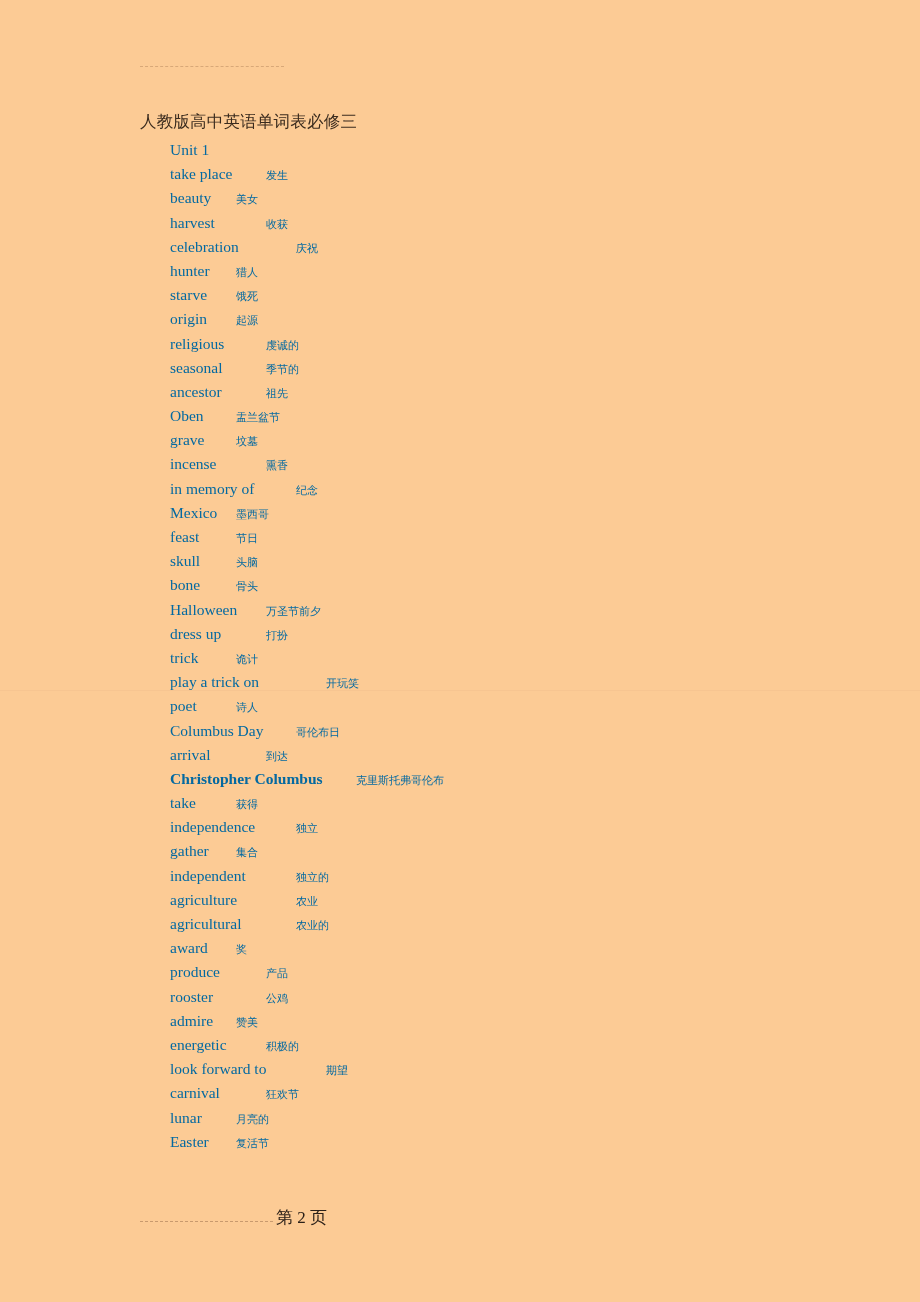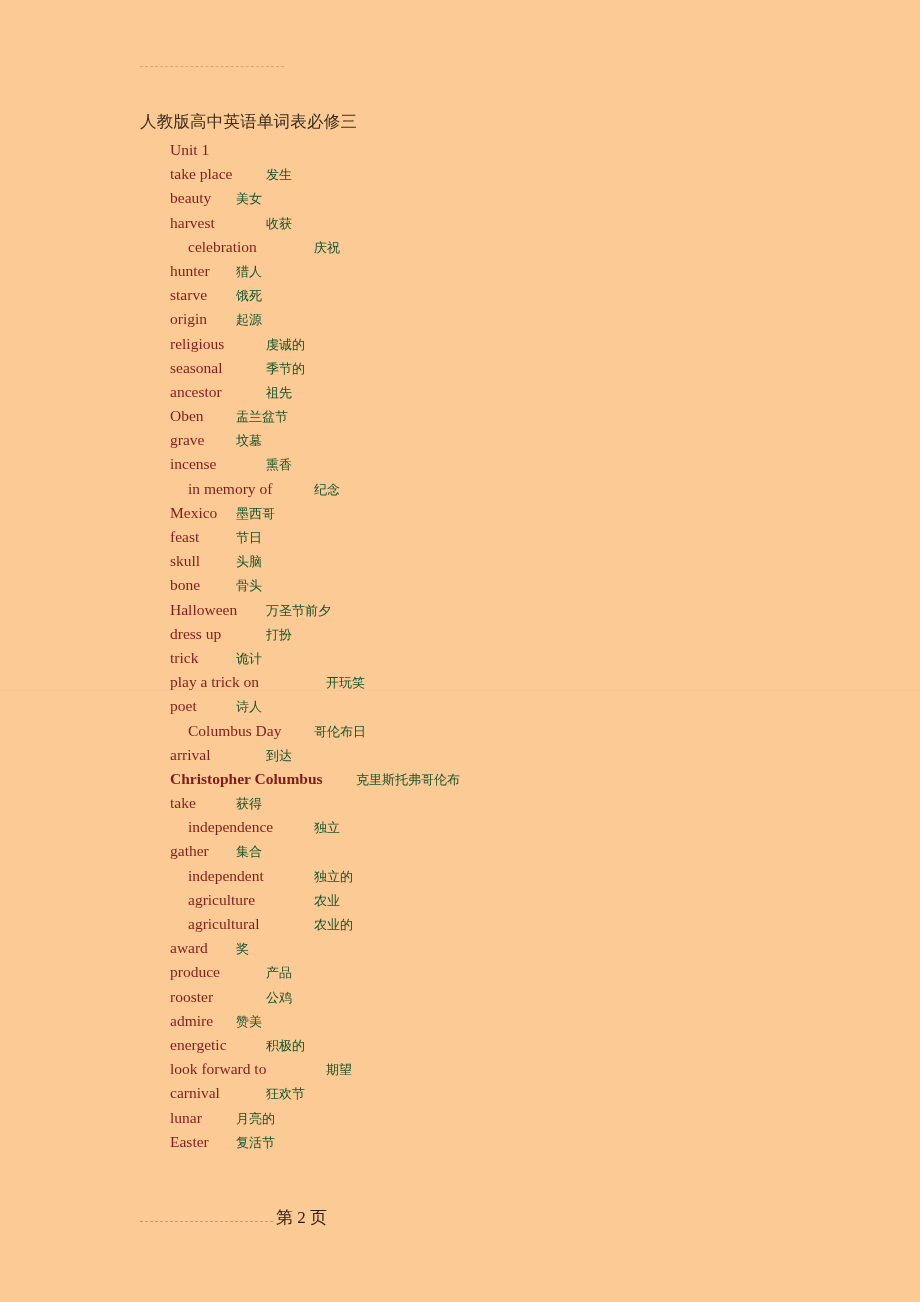--- a/index.html
+++ b/index.html
@@ -65,31 +65,31 @@
   }
   .vocab-row {
     height: 24.2px;
     line-height: 24.2px;
     font-size: 15.5px;
     white-space: nowrap;
     display: block;
   }
   .term {
     display: inline-block;
-    color: #7f1d1d;
+    color: #0369a1;
   }
   
   .gloss {
     display: inline-block;
-    color: #14532d;
-    font-size: 13px;
+    color: #0369a1;
+    font-size: 11px;
   }
   .vocab-row.t1 .term { min-width: 52px;  padding-right: 14px; }
   .vocab-row.t2 .term { min-width: 82px;  padding-right: 14px; }
-  .vocab-row.t3 .term { min-width: 112px; padding-right: 14px; margin-left: 18px; }
+  .vocab-row.t3 .term { min-width: 112px; padding-right: 14px; }
   .vocab-row.t4 .term { min-width: 142px; padding-right: 14px; }
   .vocab-row.t5 .term { min-width: 172px; padding-right: 14px; font-weight: bold; }
 
   .vocab-row.heading .term {
     min-width: 0;
     padding-right: 0;
   }
 
   
   .footer {

